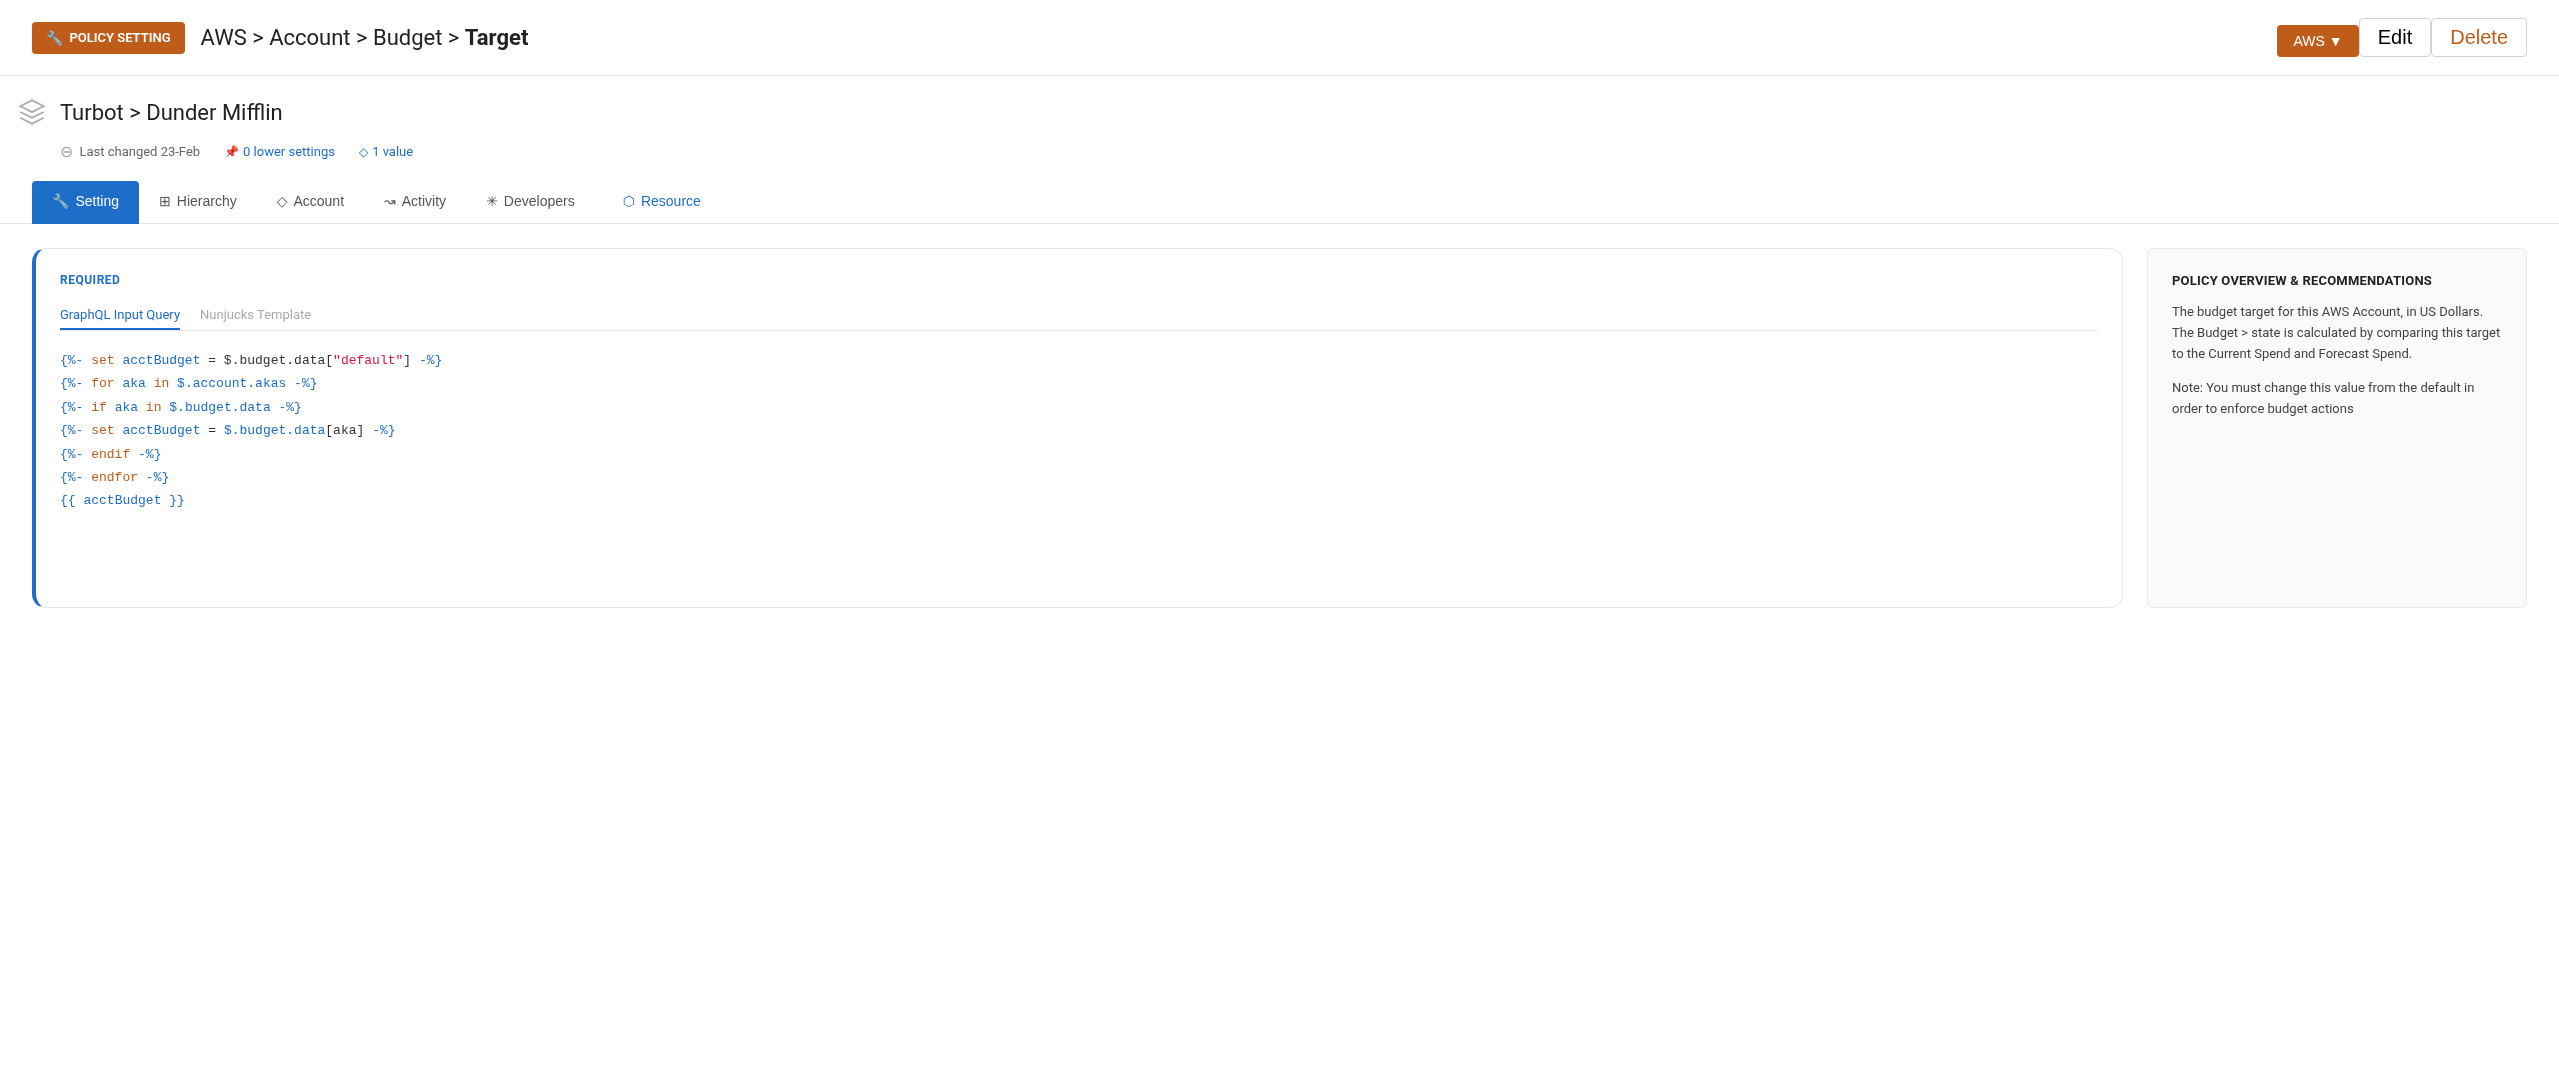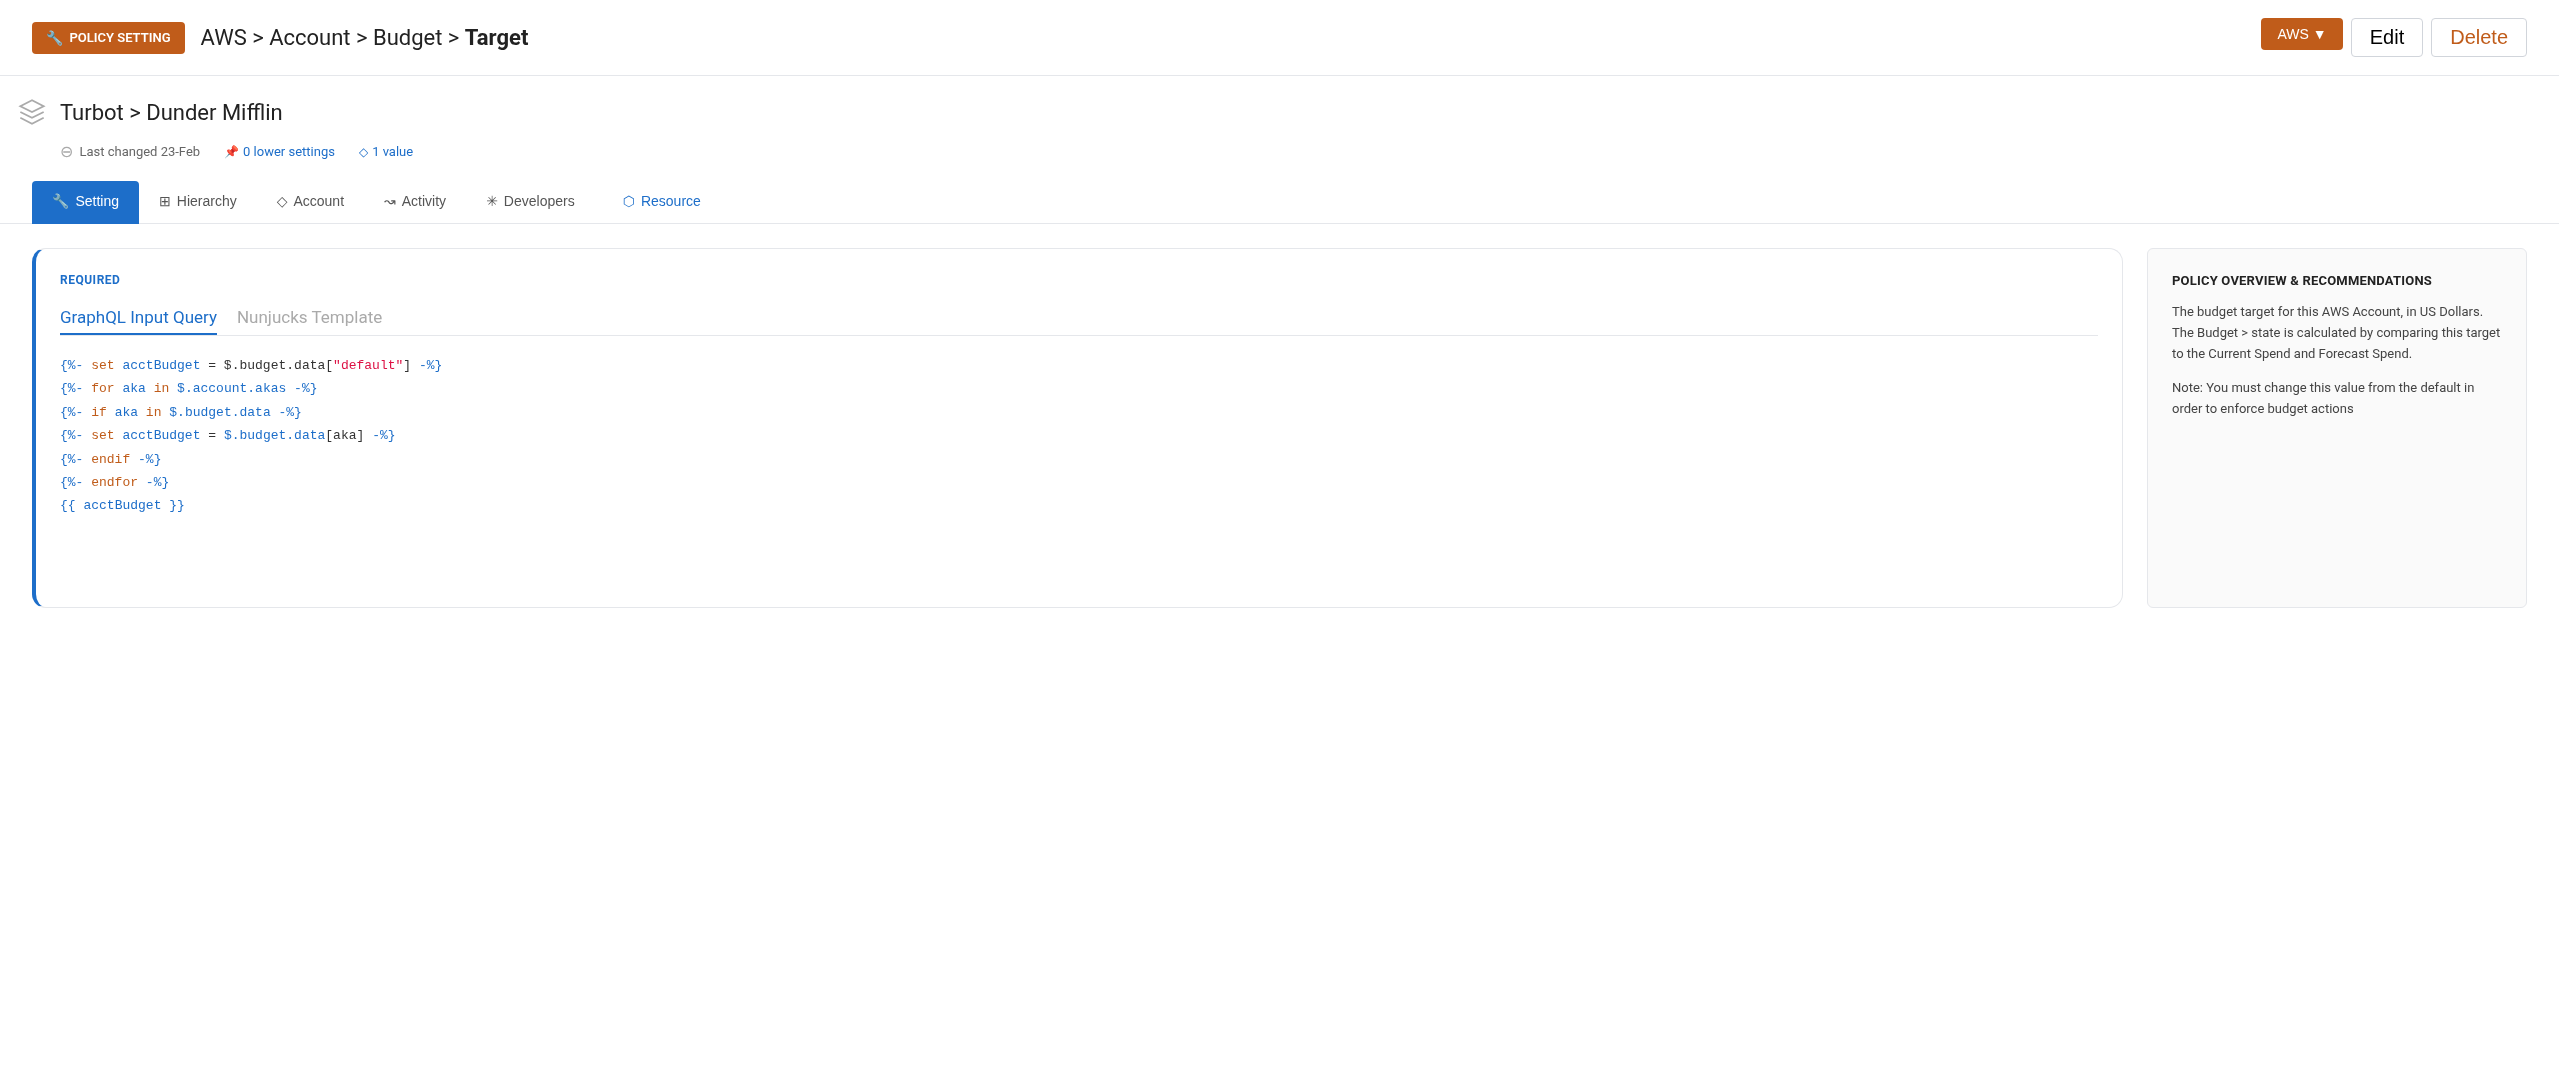--- a/index.html
+++ b/index.html
@@ -41,22 +41,21 @@
       font-size: 22px;
       color: #222;
     }
 
     .breadcrumb-title strong {
       font-weight: 700;
     }
 
     .header-right {
       display: flex;
-      align-items: flex-start;
-      gap: 8px;
+      align-items: flex-end;
     }
 
     .btn-aws {
       background: #c05c1a;
       color: #fff;
       border: none;
       padding: 8px 16px;
       border-radius: 4px;
       font-size: 14px;
       font-weight: 500;
@@ -203,21 +202,21 @@
     }
 
     .code-tabs {
       display: flex;
       gap: 0;
       margin-bottom: 18px;
       border-bottom: 1px solid #e5e7eb;
     }
 
     .code-tab {
-      font-size: 17px;
+      font-size: 13px;
       padding: 6px 0;
       margin-right: 20px;
       cursor: pointer;
       color: #1d6ec9;
       border-bottom: 2px solid #1d6ec9;
     }
 
     .code-tab.inactive {
       color: #aaa;
       border-bottom: 2px solid transparent;

